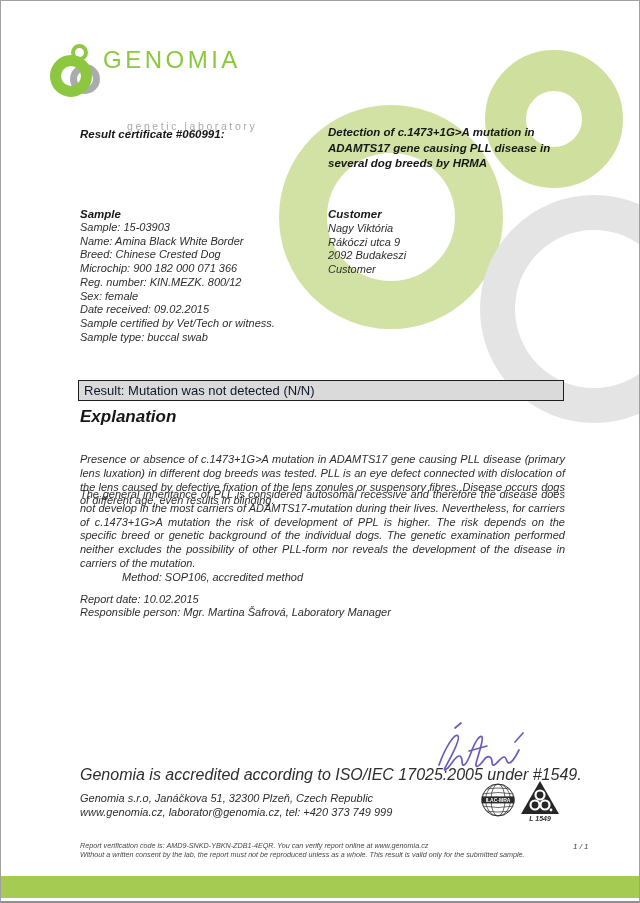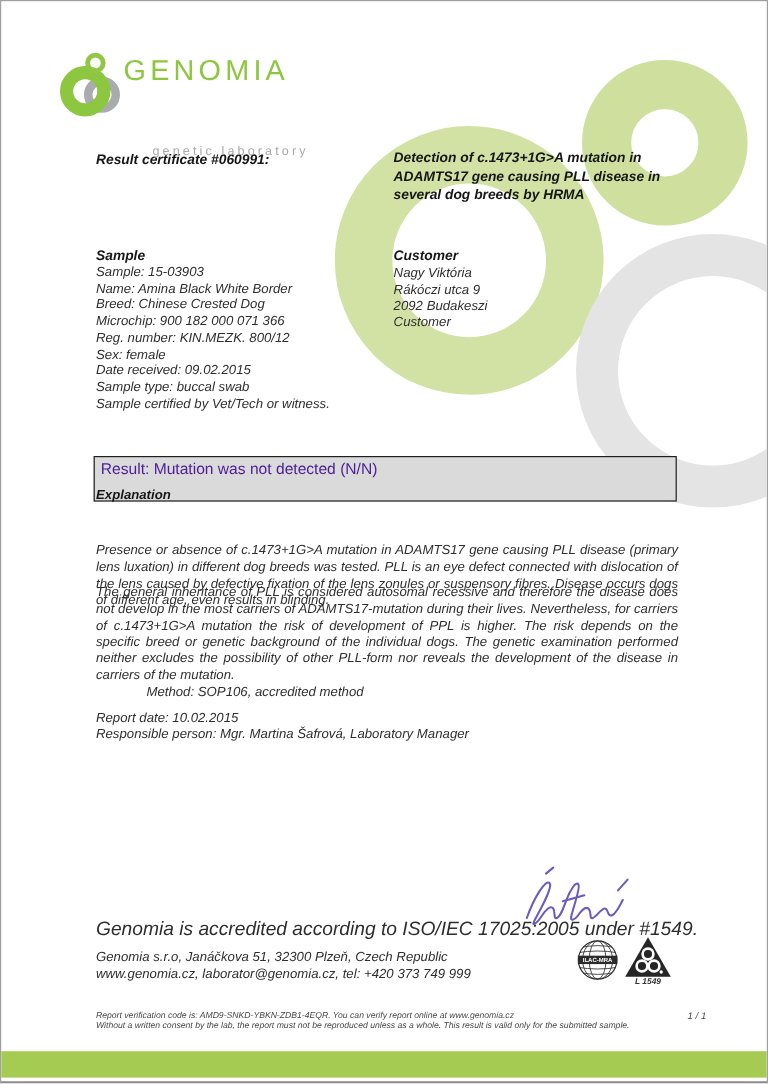--- a/index.html
+++ b/index.html
@@ -13,23 +13,23 @@
   .abs{position:absolute;}
   .ring{position:absolute;border-radius:50%;box-sizing:border-box;z-index:0;}
   .txt{position:absolute;z-index:2;font-style:italic;}
   .b{font-weight:bold;color:#161616;}
   .lines{line-height:13.7px;font-size:11px;}
   .para{width:485px;font-size:11px;line-height:13.8px;text-align:justify;}
   .logo-ring{position:absolute;border-radius:50%;box-sizing:border-box;z-index:3;}
   .genomia{font-weight:normal;letter-spacing:3.5px;font-size:24px;color:#8dc63f;z-index:3;}
   .tagline{font-size:10.5px;letter-spacing:2.6px;color:#a7a9ac;z-index:3;}
   .result-box{
-    left:77px;top:379px;width:486px;height:38px;box-sizing:border-box;
+    left:77px;top:379px;width:486px;height:21px;box-sizing:border-box;
     background:#dadada;border:1px solid #1f1f1f;z-index:2;
-    font-size:13px;line-height:19px;padding-left:5px;color:#4c1d95;
+    font-size:13px;line-height:19px;padding-left:5px;color:#0f172a;
   }
   .smallfoot{font-size:7.2px;color:#474747;white-space:nowrap;}
   .greenbar{position:absolute;left:0;right:0;top:875px;height:22px;background:#a5cb52;z-index:1;}
   .stamp-label{font-size:7px;font-weight:bold;color:#333;text-align:center;width:40px;}
 </style>
 </head>
 <body>
 
 <div class="page">
 
@@ -52,35 +52,35 @@
 
   <div class="txt b" style="left:79px;top:207px;font-size:11.5px;">Sample</div>
   <div class="txt lines" style="left:79px;top:220px;">
     <div>Sample: 15-03903</div>
     <div>Name: Amina Black White Border</div>
     <div>Breed: Chinese Crested Dog</div>
     <div>Microchip: 900 182 000 071 366</div>
     <div>Reg. number: KIN.MEZK. 800/12</div>
     <div>Sex: female</div>
     <div>Date received: 09.02.2015</div>
+    <div>Sample certified by Vet/Tech or witness.</div>
     <div>Sample type: buccal swab</div>
-    <div>Sample certified by Vet/Tech or witness.</div>
   </div>
 
   <div class="txt b" style="left:327px;top:207px;font-size:11.5px;">Customer</div>
   <div class="txt lines" style="left:327px;top:221px;">
     <div>Nagy Viktória</div>
     <div>Rákóczi utca 9</div>
     <div>2092 Budakeszi</div>
     <div>Customer</div>
   </div>
 
   <div class="abs result-box">Result: Mutation was not detected (N/N)</div>
 
-  <div class="txt b" style="left:79px;top:406px;font-size:11px;">Explanation</div>
+  <div class="txt b" style="left:79px;top:406px;font-size:17px;">Explanation</div>
   <div class="txt para" style="left:79px;top:426px;margin-top:26px;">Presence or absence of c.1473+1G&gt;A mutation in ADAMTS17 gene causing PLL disease (primary lens luxation) in different dog breeds was tested. PLL is an eye defect connected with dislocation of the lens caused by defective fixation of the lens zonules or suspensory fibres. Disease occurs dogs of different age, even results in blinding.</div>
   <div class="txt para" style="left:79px;top:487px;">The general inheritance of PLL is considered autosomal recessive and therefore the disease does not develop in the most carriers of ADAMTS17-mutation during their lives. Nevertheless, for carriers of c.1473+1G&gt;A mutation the risk of development of PPL is higher. The risk depends on the specific breed or genetic background of the individual dogs. The genetic examination performed neither excludes the possibility of other PLL-form nor reveals the development of the disease in carriers of the mutation.</div>
 
   <div class="txt" style="left:79px;top:570px;font-size:11px;padding-left:42px;">Method: SOP106, accredited method</div>
   <div class="txt" style="left:79px;top:592px;font-size:11px;">Report date: 10.02.2015</div>
   <div class="txt" style="left:79px;top:605px;font-size:11px;">Responsible person: Mgr. Martina Šafrová, Laboratory Manager</div>
 
   <svg class="abs" style="left:430px;top:719px;z-index:2;" width="108" height="56" viewBox="0 0 108 56">
     <g fill="none" stroke="#6b5bbf" stroke-width="1.7" stroke-linecap="round">
       <path d="M8 45 C14 28 24 12 27 16 C30 20 18 40 14 48 C12 52 16 50 20 44 C24 38 28 34 30 37 C32 40 30 46 33 45 C36 44 38 38 41 30 C44 22 49 14 51 17 C53 20 46 38 45 44 C44 48 48 47 52 41 C55 37 58 35 60 38 C62 41 60 46 63 45 C66 44 70 37 73 37 C76 37 75 43 78 43 C81 43 85 36 88 30"></path>

